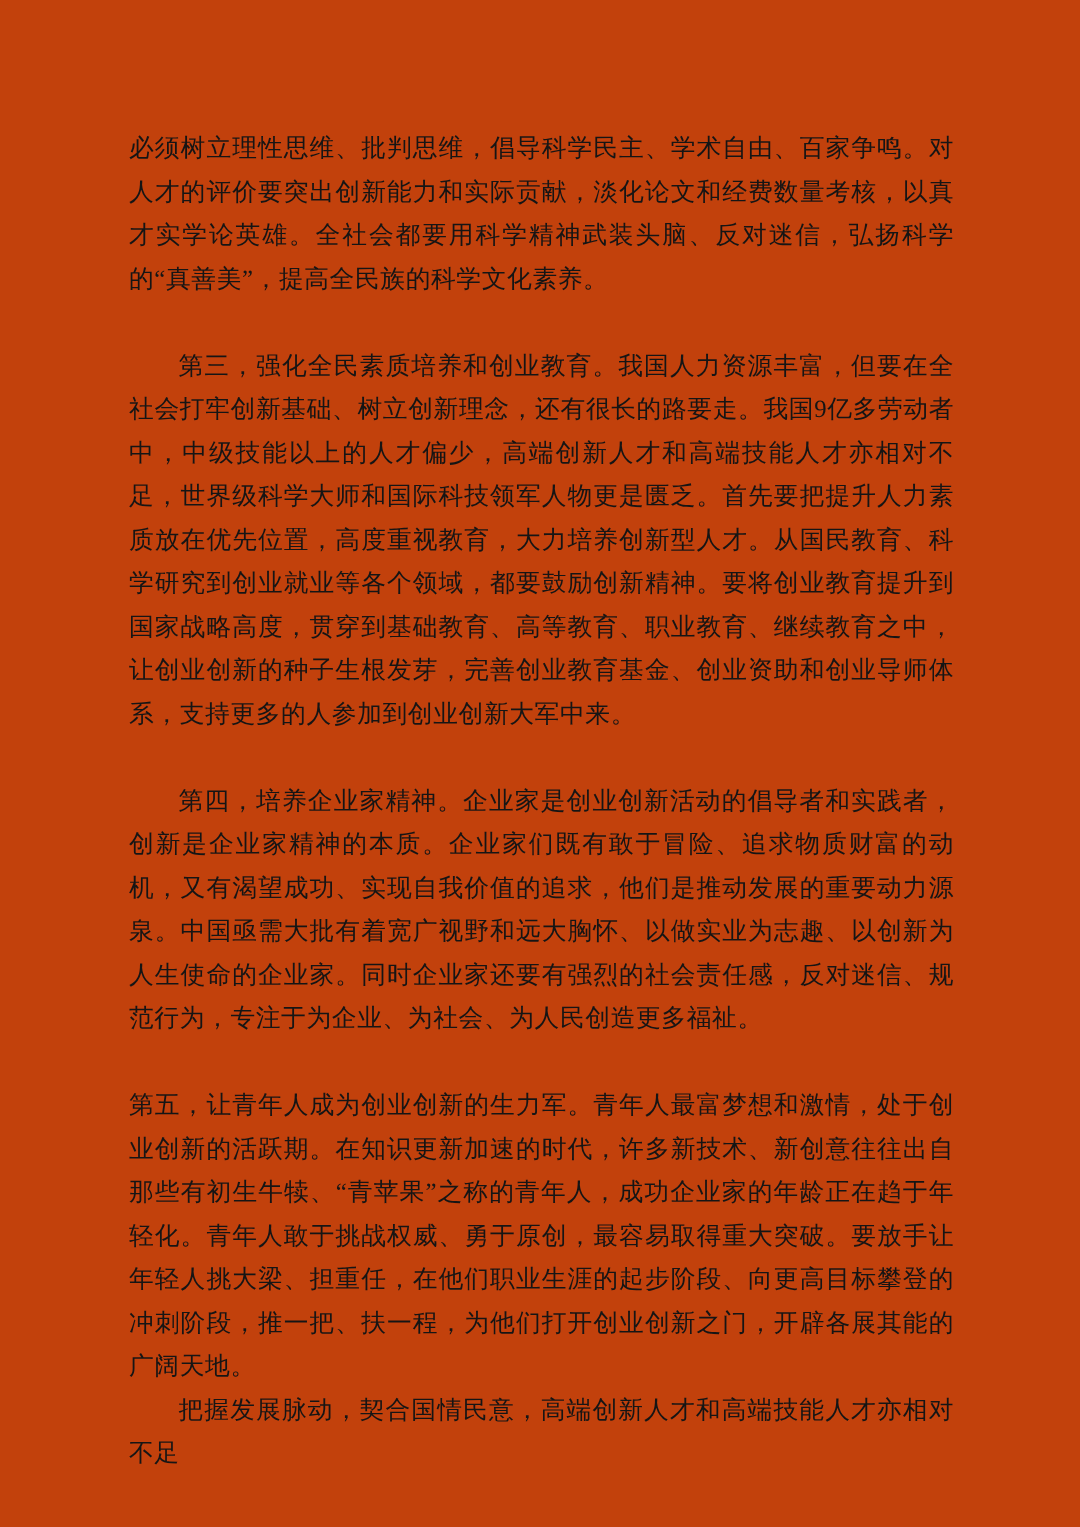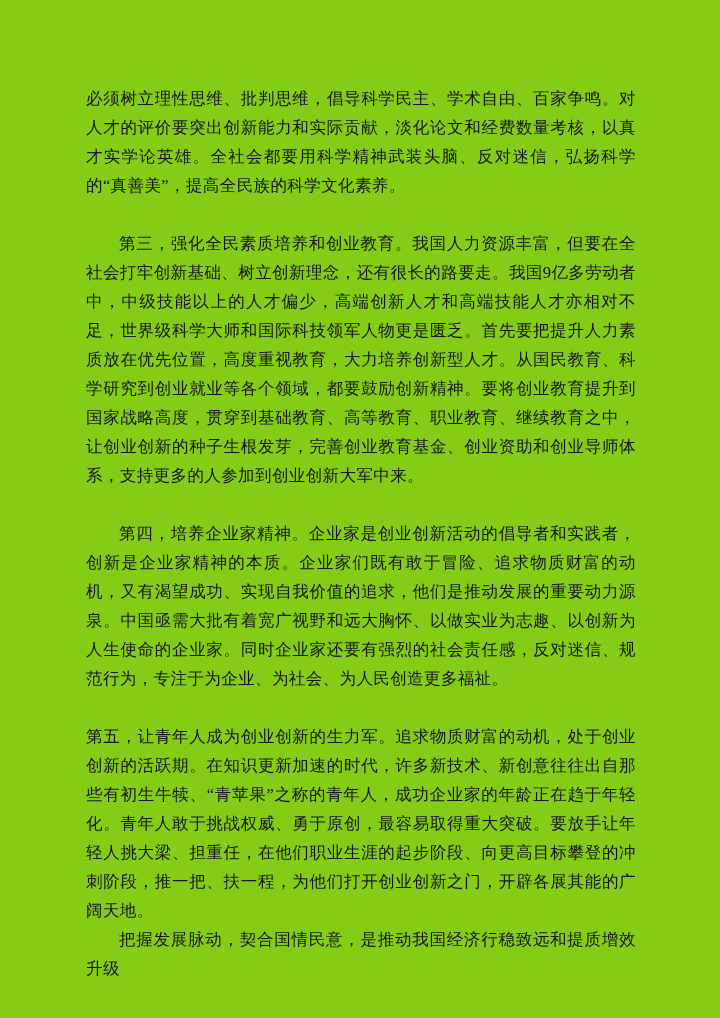--- a/index.html
+++ b/index.html
@@ -12,21 +12,21 @@
       background: #ffffff;
       font-family: "Liberation Serif", "DejaVu Serif", serif;
       color: #151515;
       overflow: hidden;
     }
     .page {
       box-sizing: border-box;
       width: 720px;
       height: 1018px;
       padding: 84px 84px 30px 86px;
-      background: #84cc16;
+      background: #c2410c;
     }
     .para {
       margin: 0;
       font-size: 16.5px;
       line-height: 29px;
       text-align: justify;
       text-justify: inter-ideograph;
       letter-spacing: 0.4px;
       word-break: break-all;
     }
@@ -41,16 +41,16 @@
 </head>
 <body>
 
 <div class="page">
   <p class="para gap-after">必须树立理性思维、批判思维，倡导科学民主、学术自由、百家争鸣。对人才的评价要突出创新能力和实际贡献，淡化论文和经费数量考核，以真才实学论英雄。全社会都要用科学精神武装头脑、反对迷信，弘扬科学的“真善美”，提高全民族的科学文化素养。</p>
 
   <p class="para indent gap-after">第三，强化全民素质培养和创业教育。我国人力资源丰富，但要在全社会打牢创新基础、树立创新理念，还有很长的路要走。我国9亿多劳动者中，中级技能以上的人才偏少，高端创新人才和高端技能人才亦相对不足，世界级科学大师和国际科技领军人物更是匮乏。首先要把提升人力素质放在优先位置，高度重视教育，大力培养创新型人才。从国民教育、科学研究到创业就业等各个领域，都要鼓励创新精神。要将创业教育提升到国家战略高度，贯穿到基础教育、高等教育、职业教育、继续教育之中，让创业创新的种子生根发芽，完善创业教育基金、创业资助和创业导师体系，支持更多的人参加到创业创新大军中来。</p>
 
   <p class="para indent gap-after">第四，培养企业家精神。企业家是创业创新活动的倡导者和实践者，创新是企业家精神的本质。企业家们既有敢于冒险、追求物质财富的动机，又有渴望成功、实现自我价值的追求，他们是推动发展的重要动力源泉。中国亟需大批有着宽广视野和远大胸怀、以做实业为志趣、以创新为人生使命的企业家。同时企业家还要有强烈的社会责任感，反对迷信、规范行为，专注于为企业、为社会、为人民创造更多福祉。</p>
 
-  <p class="para">第五，让青年人成为创业创新的生力军。追求物质财富的动机，处于创业创新的活跃期。在知识更新加速的时代，许多新技术、新创意往往出自那些有初生牛犊、“青苹果”之称的青年人，成功企业家的年龄正在趋于年轻化。青年人敢于挑战权威、勇于原创，最容易取得重大突破。要放手让年轻人挑大梁、担重任，在他们职业生涯的起步阶段、向更高目标攀登的冲刺阶段，推一把、扶一程，为他们打开创业创新之门，开辟各展其能的广阔天地。</p>
+  <p class="para">第五，让青年人成为创业创新的生力军。青年人最富梦想和激情，处于创业创新的活跃期。在知识更新加速的时代，许多新技术、新创意往往出自那些有初生牛犊、“青苹果”之称的青年人，成功企业家的年龄正在趋于年轻化。青年人敢于挑战权威、勇于原创，最容易取得重大突破。要放手让年轻人挑大梁、担重任，在他们职业生涯的起步阶段、向更高目标攀登的冲刺阶段，推一把、扶一程，为他们打开创业创新之门，开辟各展其能的广阔天地。</p>
 
-  <p class="para indent">把握发展脉动，契合国情民意，是推动我国经济行稳致远和提质增效升级</p>
+  <p class="para indent">把握发展脉动，契合国情民意，高端创新人才和高端技能人才亦相对不足</p>
 </div>
 
 </body></html>

